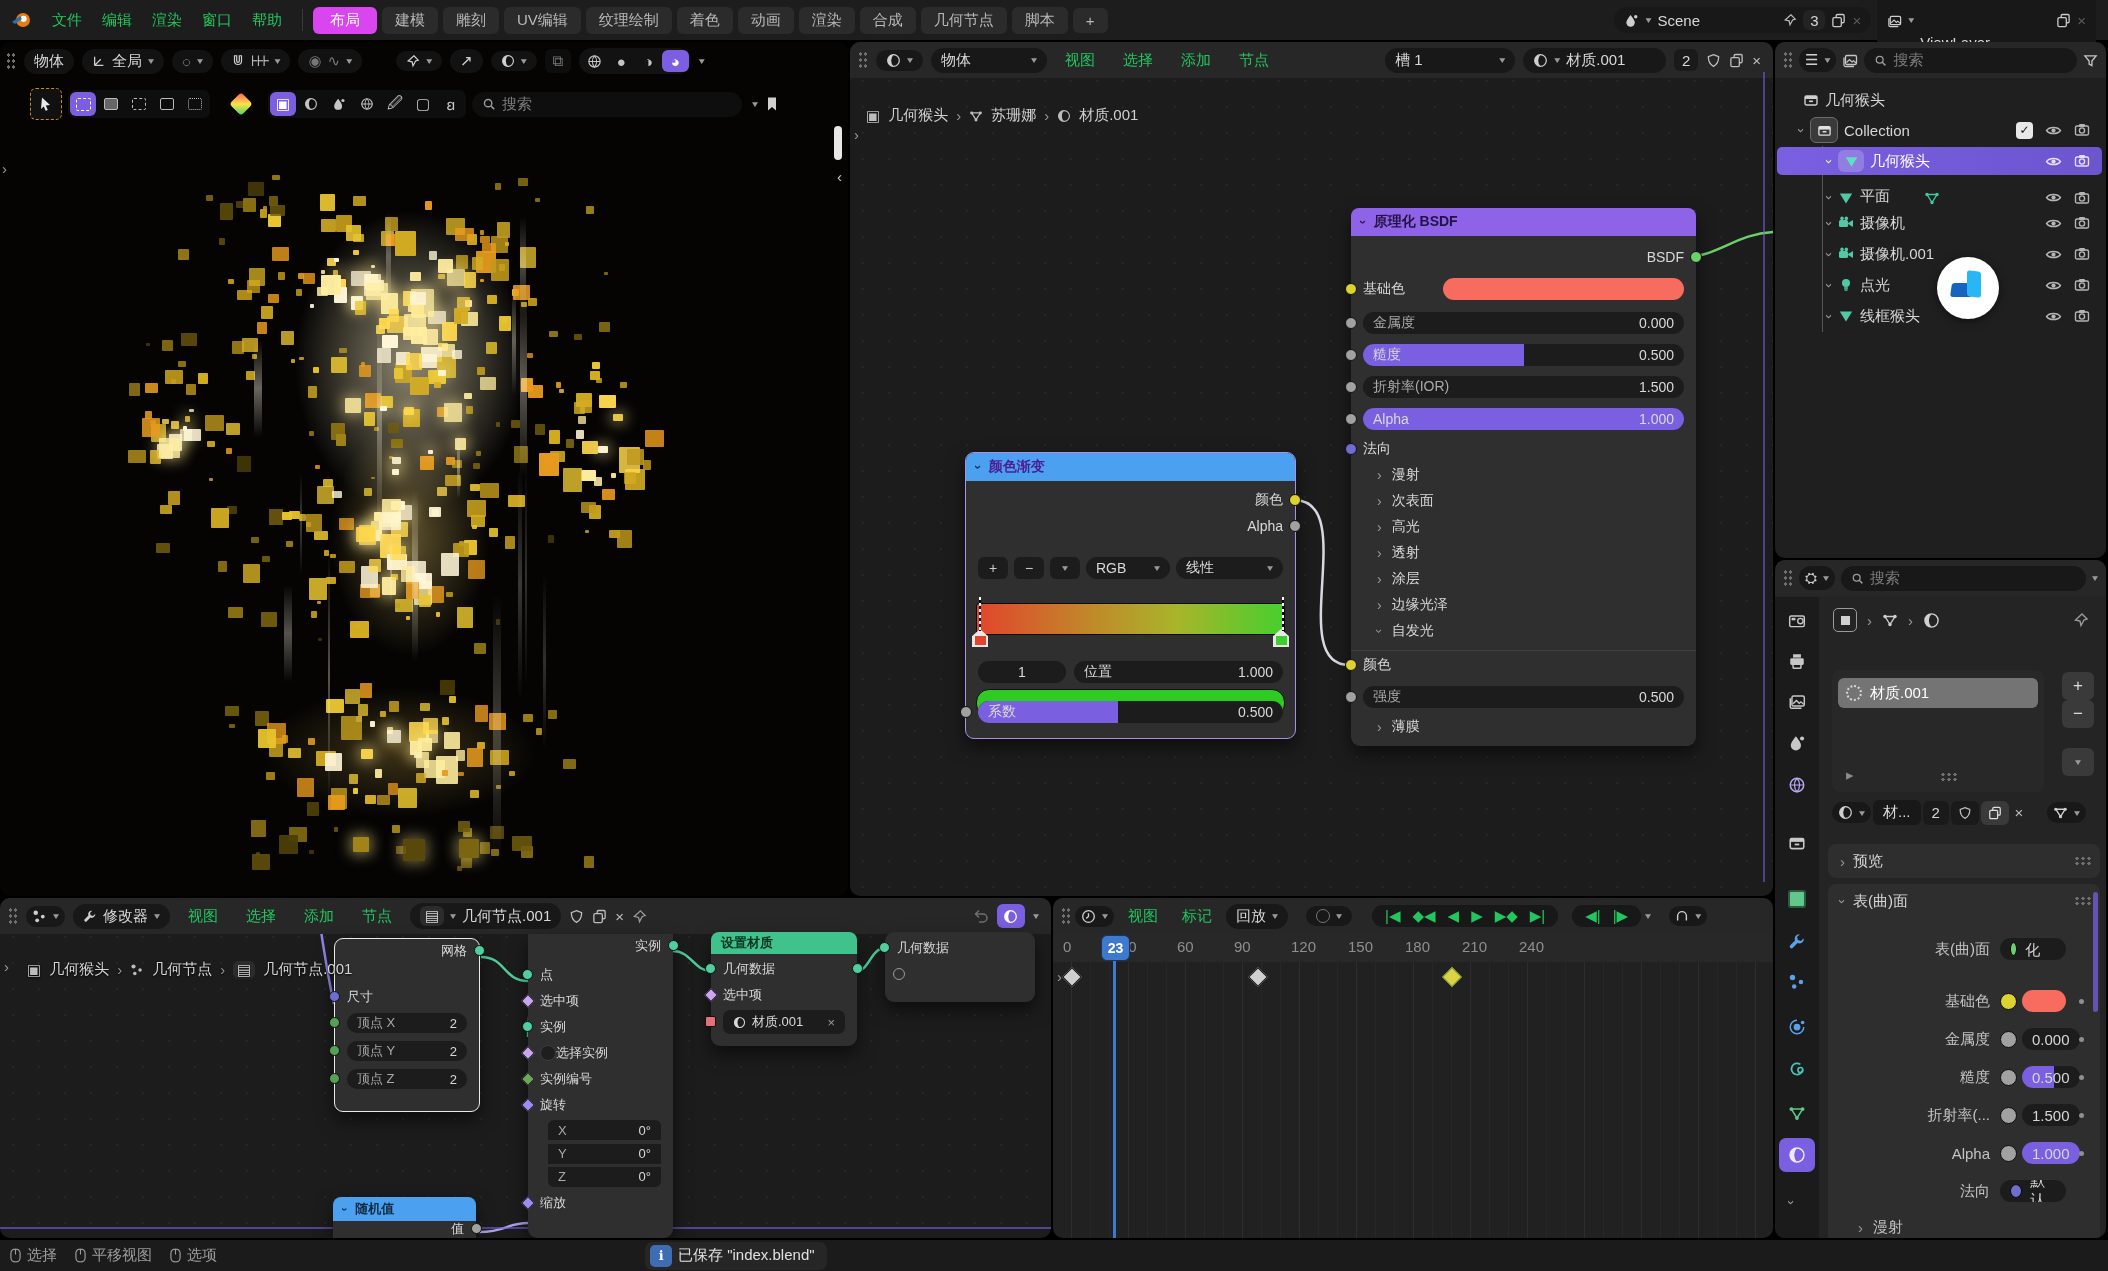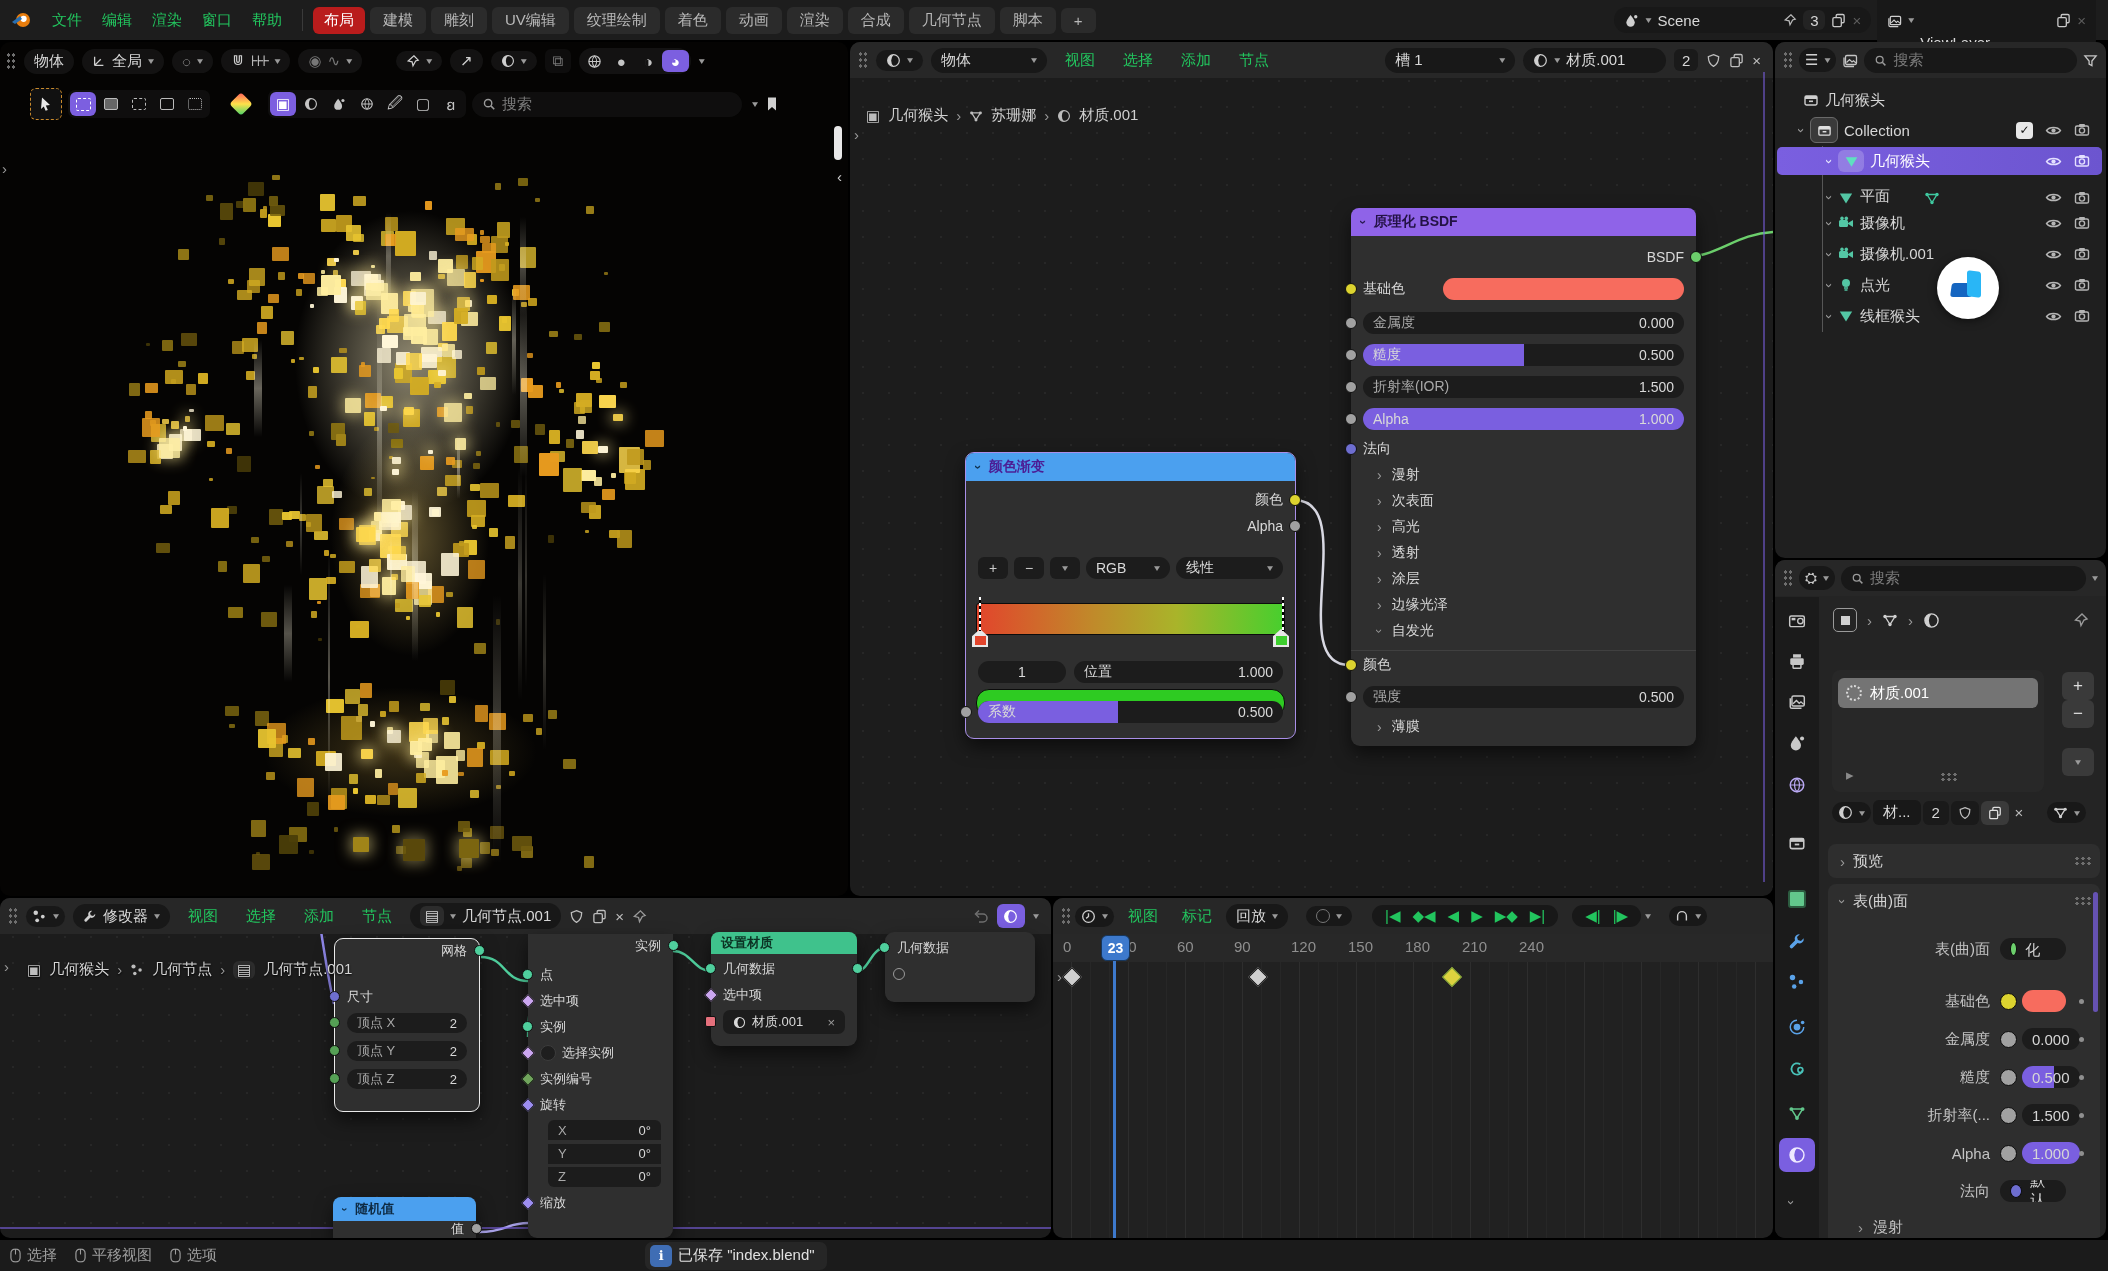--- a/index.html
+++ b/index.html
@@ -180,21 +180,21 @@
       <circle cx="13.6" cy="10.8" r="3.1" fill="#fff"></circle>
       <path d="M2 14 L10 8 L12 11 L5 16 Z" fill="#2a6fb0"></path>
     </svg>
   <span class="menu">文件</span>
   <span class="menu">编辑</span>
   <span class="menu">渲染</span>
   <span class="menu">窗口</span>
   <span class="menu">帮助</span>
   <div style="width:1px;height:22px;background:#3a3a3a;margin:0 10px;"></div>
   <div id="wstabs" style="display:flex;gap:5px;align-items:center;">
-      <div style="padding: 4px 11px; border-radius: 6px; white-space: nowrap; background: #b91c1c; color: rgb(255, 255, 255);">布局</div>
+      <div style="padding: 4px 17px; border-radius: 6px; white-space: nowrap; background: #d946ef; color: rgb(255, 255, 255);">布局</div>
       <div style="padding: 4px 13px; border-radius: 6px; white-space: nowrap; background: rgb(43, 43, 43); color: rgb(185, 185, 185);">建模</div>
       <div style="padding: 4px 13px; border-radius: 6px; white-space: nowrap; background: rgb(43, 43, 43); color: rgb(185, 185, 185);">雕刻</div>
       <div style="padding: 4px 13px; border-radius: 6px; white-space: nowrap; background: rgb(43, 43, 43); color: rgb(185, 185, 185);">UV编辑</div>
       <div style="padding: 4px 13px; border-radius: 6px; white-space: nowrap; background: rgb(43, 43, 43); color: rgb(185, 185, 185);">纹理绘制</div>
       <div style="padding: 4px 13px; border-radius: 6px; white-space: nowrap; background: rgb(43, 43, 43); color: rgb(185, 185, 185);">着色</div>
       <div style="padding: 4px 13px; border-radius: 6px; white-space: nowrap; background: rgb(43, 43, 43); color: rgb(185, 185, 185);">动画</div>
       <div style="padding: 4px 13px; border-radius: 6px; white-space: nowrap; background: rgb(43, 43, 43); color: rgb(185, 185, 185);">渲染</div>
       <div style="padding: 4px 13px; border-radius: 6px; white-space: nowrap; background: rgb(43, 43, 43); color: rgb(185, 185, 185);">合成</div>
       <div style="padding: 4px 13px; border-radius: 6px; white-space: nowrap; background: rgb(43, 43, 43); color: rgb(185, 185, 185);">几何节点</div>
       <div style="padding: 4px 13px; border-radius: 6px; white-space: nowrap; background: rgb(43, 43, 43); color: rgb(185, 185, 185);">脚本</div>
@@ -1502,21 +1502,21 @@
         <span class="sock sockL" style="background:#4fcf9d;width:11px;height:11px;"></span>
       </div>
     <div class="nrow" style="height:26px;">
         <span style="font-size:13px;">选中项</span>
         <span class="dia" style="left:-5px;top:8px;background:#cba6f0;"></span>
       </div>
     <div class="nrow" style="height:26px;">
         <span style="font-size:13px;">实例</span>
         <span class="sock sockL" style="background:#4fcf9d;width:11px;height:11px;"></span>
       </div>
-    <div class="nrow" style="height:26px;gap:6px;">
+    <div class="nrow" style="height:26px;gap:0;">
         <span style="width:14px;height:14px;border-radius:50%;background:#1e1e1e;border:1px solid #3c3c3c;"></span>
         <span style="font-size:13px;">选择实例</span>
         <span class="dia" style="left:-5px;top:8px;background:#cba6f0;"></span>
       </div>
     <div class="nrow" style="height:26px;">
         <span style="font-size:13px;">实例编号</span>
         <span class="dia" style="left:-5px;top:8px;background:#70a55c;"></span>
       </div>
     <div class="nrow" style="height:26px;">
         <span style="font-size:13px;">旋转</span>

